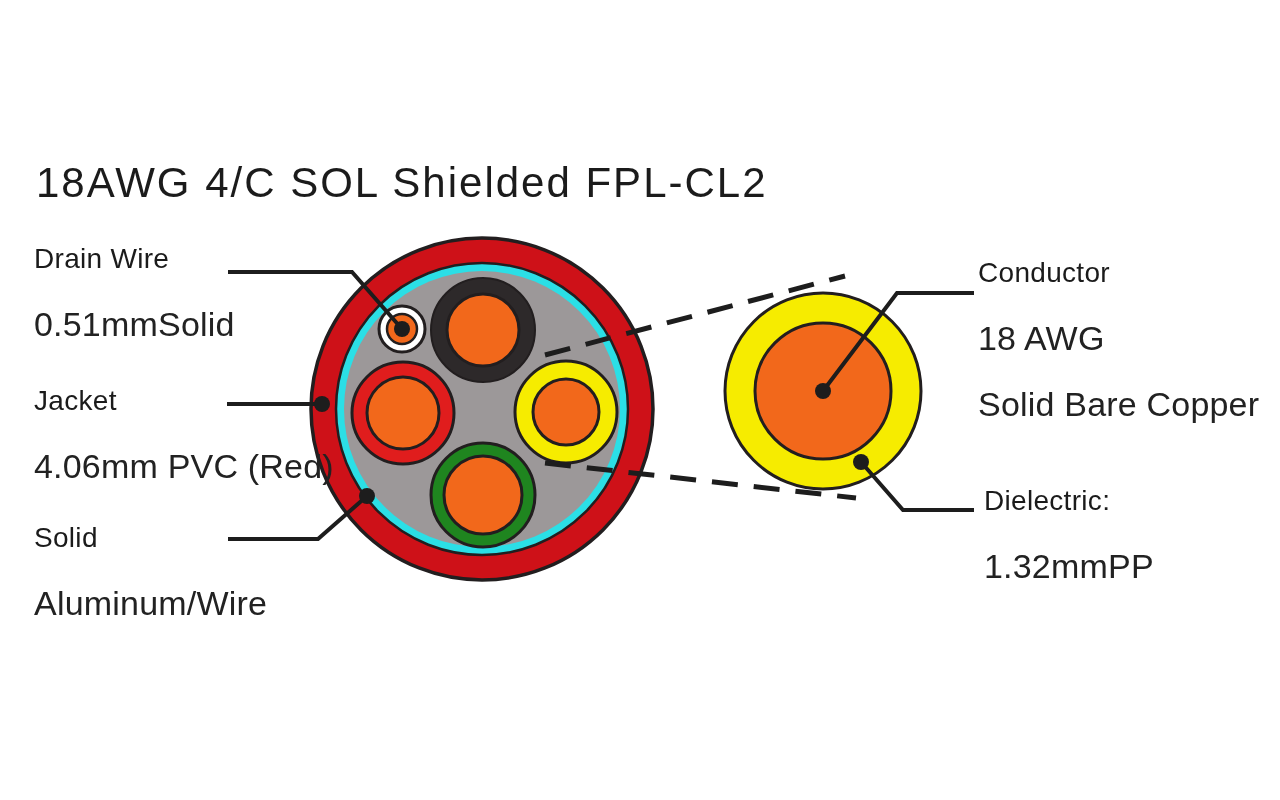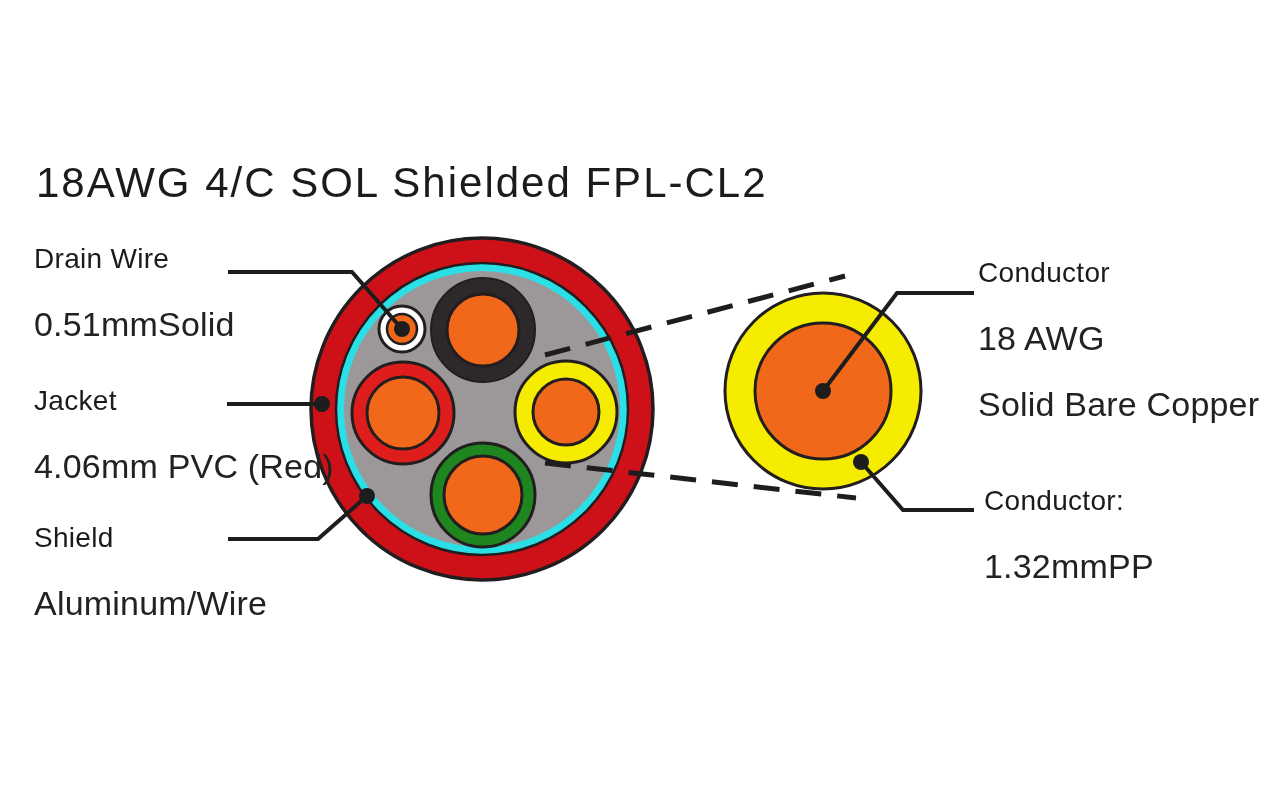--- a/index.html
+++ b/index.html
@@ -93,28 +93,28 @@
     <div class="t">Drain Wire</div>
     <div class="d">0.51mmSolid</div>
   </div>
 
   <div class="label lab-jacket">
     <div class="t">Jacket</div>
     <div class="d">4.06mm PVC (Red)</div>
   </div>
 
   <div class="label lab-shield">
-    <div class="t">Shield</div>
+    <div class="t">Solid</div>
     <div class="d">Aluminum/Wire</div>
   </div>
 
   <div class="label lab-conductor">
     <div class="t">Conductor</div>
     <div class="d">18 AWG</div>
     <div class="d">Solid Bare Copper</div>
   </div>
 
   <div class="label lab-dielectric">
-    <div class="t">Conductor:</div>
+    <div class="t">Dielectric:</div>
     <div class="d">1.32mmPP</div>
   </div>
 
 </div>
 
 </body></html>

